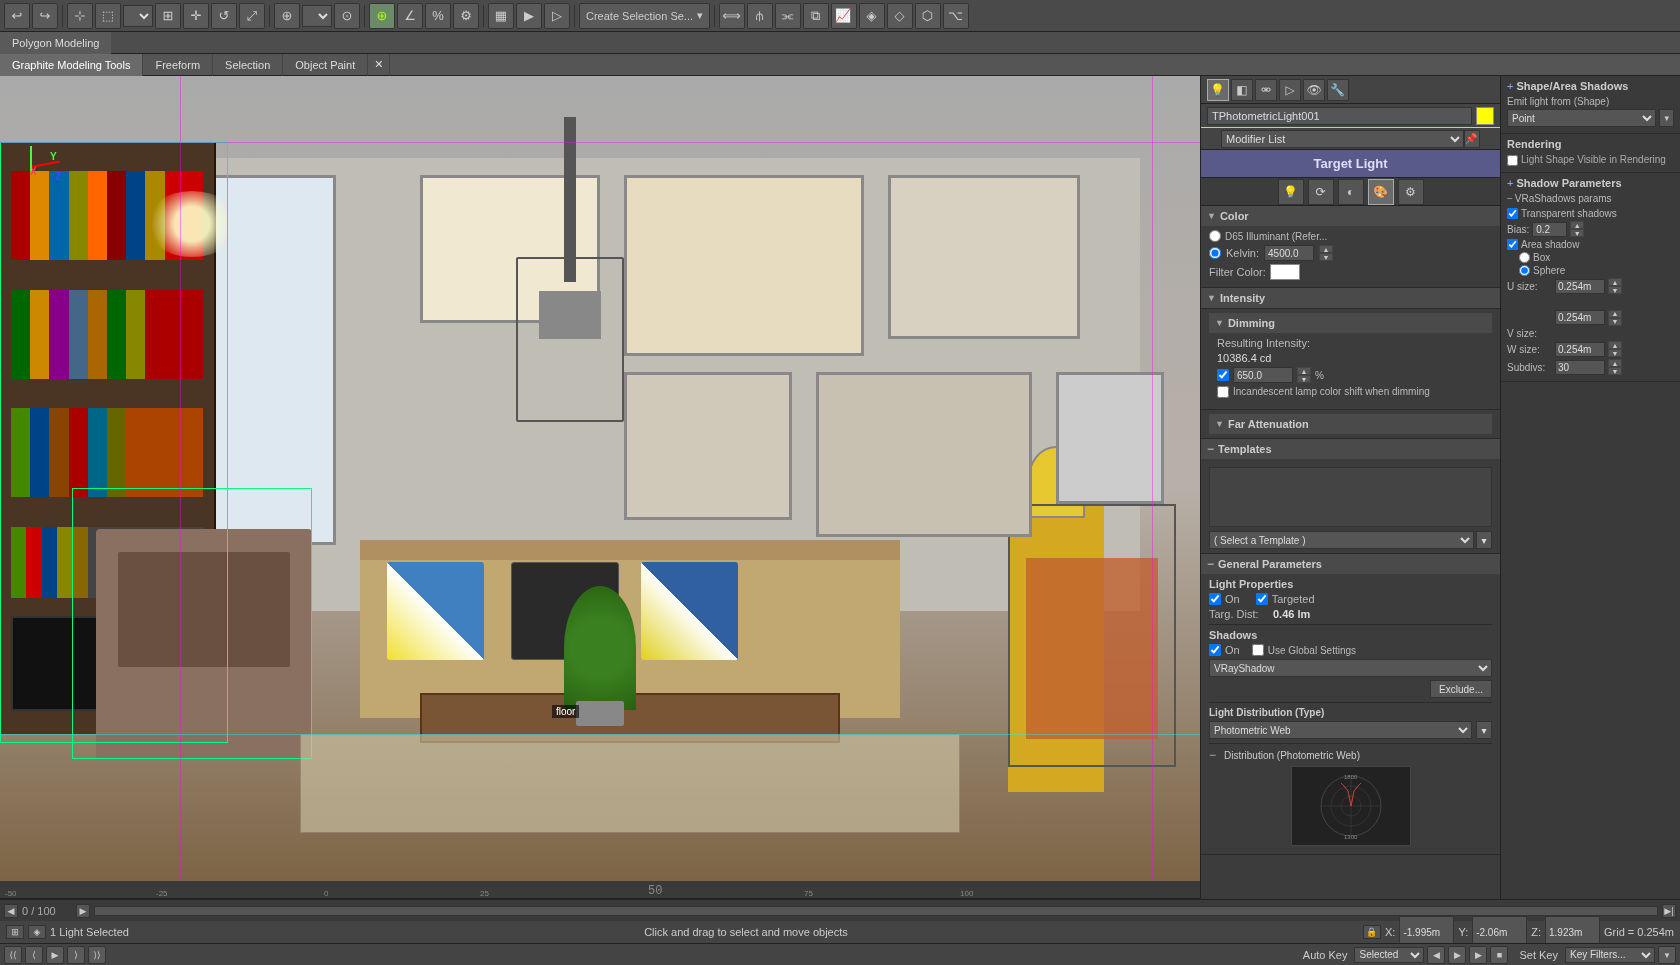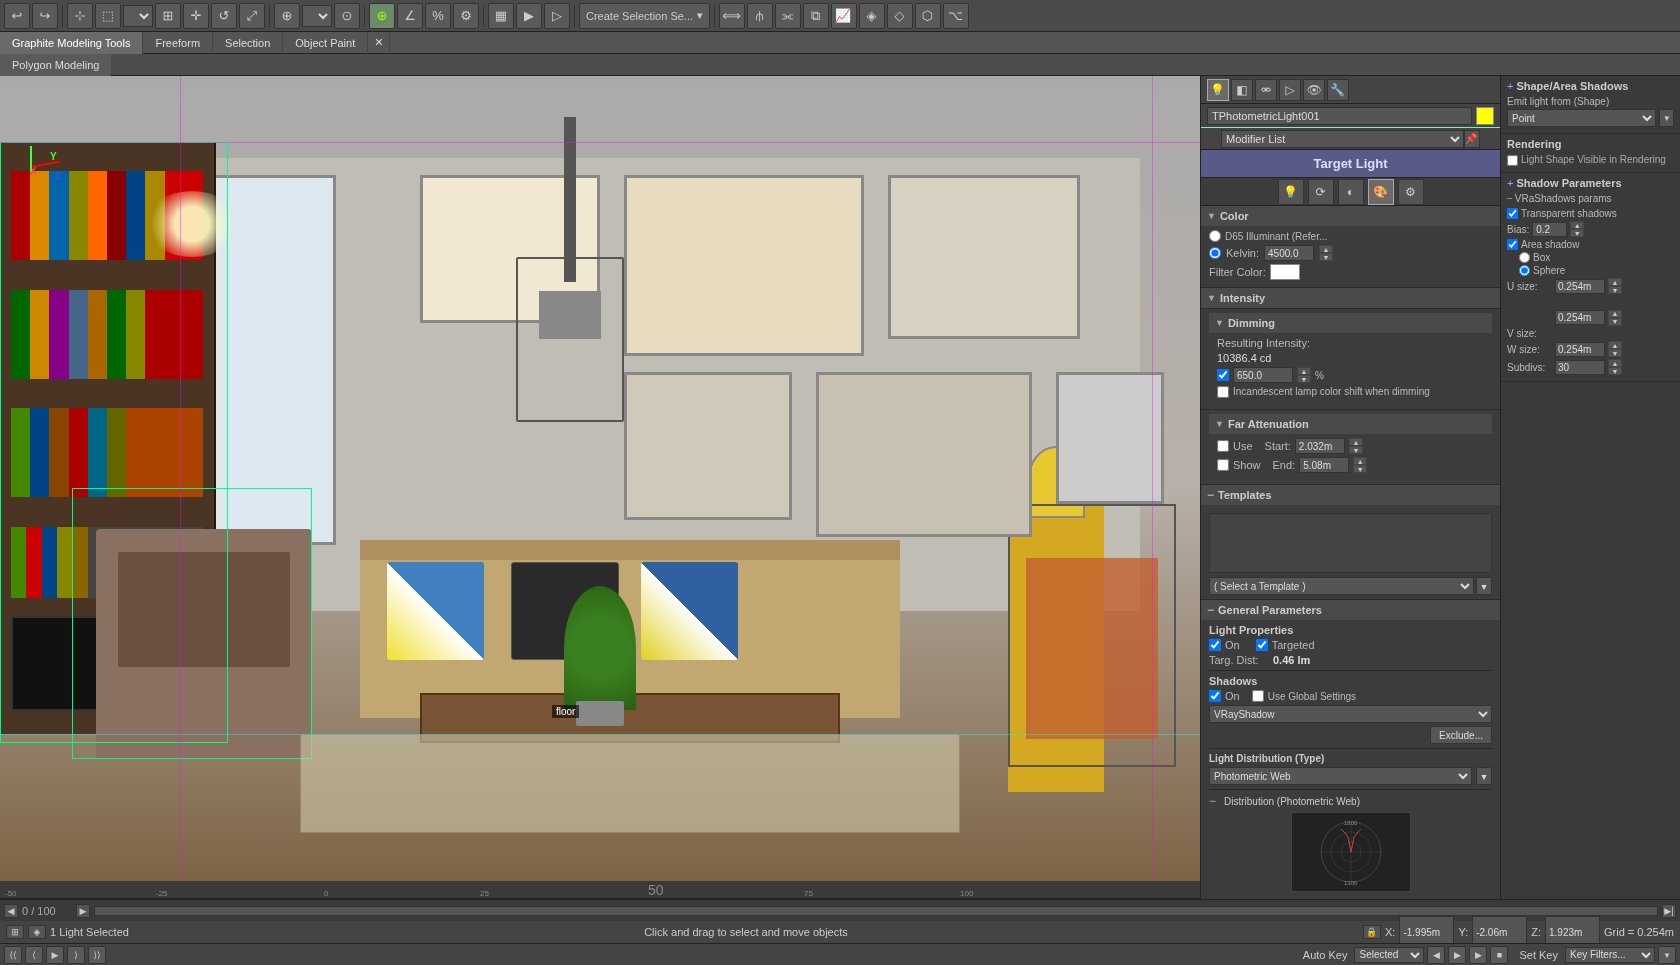--- a/index.html
+++ b/index.html
@@ -437,40 +437,40 @@
     <div class="toolbar-btn">⫛</div>
     <div class="toolbar-btn">⫘</div>
     <div class="toolbar-btn">⧉</div>
     <div class="toolbar-btn">📈</div>
     <div class="toolbar-btn">◈</div>
     <div class="toolbar-btn">◇</div>
     <div class="toolbar-btn">⬡</div>
     <div class="toolbar-btn">⌥</div>
   </div>
 
+  <div id="sub-menu-bar">
+    <div class="sub-menu-tab active">
+      <span>Polygon Modeling</span>
+    </div>
+  </div>
+
   <div id="menu-bar">
     <div class="menu-tab active">
       <span>Graphite Modeling Tools</span>
     </div>
     <div class="menu-tab">
       <span>Freeform</span>
     </div>
     <div class="menu-tab">
       <span>Selection</span>
     </div>
     <div class="menu-tab">
       <span>Object Paint</span>
     </div>
     <div class="menu-tab" style="min-width:20px; padding:0 6px;">✕</div>
-  </div>
-
-  <div id="sub-menu-bar">
-    <div class="sub-menu-tab active">
-      <span>Polygon Modeling</span>
-    </div>
   </div>
 
   <div id="workspace">
 
     <div id="left-side">
 
       <div id="viewport-container">
 
         <div class="vp-info" style="top:4px; left:6px;">+ [ VRayPhysicalCamera001 ] [ Smooth + Highlights ]</div>
 
@@ -549,21 +549,21 @@
           <div style="position:absolute; top:8%; left:0; right:0; height:1px; background:rgba(255,0,255,0.4);"></div>
           <div style="position:absolute; top:80%; left:0; right:0; height:1px; background:rgba(0,255,255,0.4);"></div>
 
         </div>
 
         <div id="ruler-bar" style="position:absolute; bottom:0; left:0; right:0; height:18px; background:#3a3a3a; display:flex; align-items:flex-end; padding:0 2px;">
           <span style="position:absolute; left:5px; font-size:8px; color:#888;">-50</span>
           <span style="position:absolute; left:13%; font-size:8px; color:#888;">-25</span>
           <span style="position:absolute; left:27%; font-size:8px; color:#888;">0</span>
           <span style="position:absolute; left:40%; font-size:8px; color:#888;">25</span>
-          <span style="position:absolute; left:54%; font-size:14px; color:#888;">50</span>
+          <span style="position:absolute; left:54%; font-size:12px; color:#888;font-family:Liberation Mono, monospace;">50</span>
           <span style="position:absolute; left:67%; font-size:8px; color:#888;">75</span>
           <span style="position:absolute; left:80%; font-size:8px; color:#888;">100</span>
         </div>
 
       </div>
 
     </div>
 
     <div id="right-panel">
 
@@ -666,42 +666,20 @@
               <span style="color:#bbb; font-size:10px; line-height:1.2;">Incandescent lamp color shift when dimming</span>
             </div>
           </div>
         </div>
 
         <div class="panel-section attenuation-section">
           <div class="panel-section-header">
             <span class="toggle">▼</span>
             <span>Far Attenuation</span>
           </div>
-          <div class="panel-section-body">
-            <div class="atten-row">
-              <input type="checkbox" class="prop-checkbox" style="">
-              <span style="color:#bbb;">Use</span>
-              <span style="color:#bbb; margin-left:8px;">Start:</span>
-              <input type="text" class="prop-input" style="width: 50px;" value="2.032m">
-              <div style="display:flex; flex-direction:column;">
-                <div class="spin-btn">▲</div>
-                <div class="spin-btn">▼</div>
-              </div>
-            </div>
-            <div class="atten-row">
-              <input type="checkbox" class="prop-checkbox" style="">
-              <span style="color:#bbb;">Show</span>
-              <span style="color:#bbb; margin-left:8px;">End:</span>
-              <input type="text" class="prop-input" style="width: 50px;" value="5.08m">
-              <div style="display:flex; flex-direction:column;">
-                <div class="spin-btn">▲</div>
-                <div class="spin-btn">▼</div>
-              </div>
-            </div>
-          </div>
         </div>
 
         <div class="panel-section">
           <div class="panel-section-header">
             <span class="minus-icon">−</span>
             <span>Templates</span>
           </div>
           <div class="panel-section-body">
             <div class="templates-box"></div>
             <div class="templates-dropdown-row">

